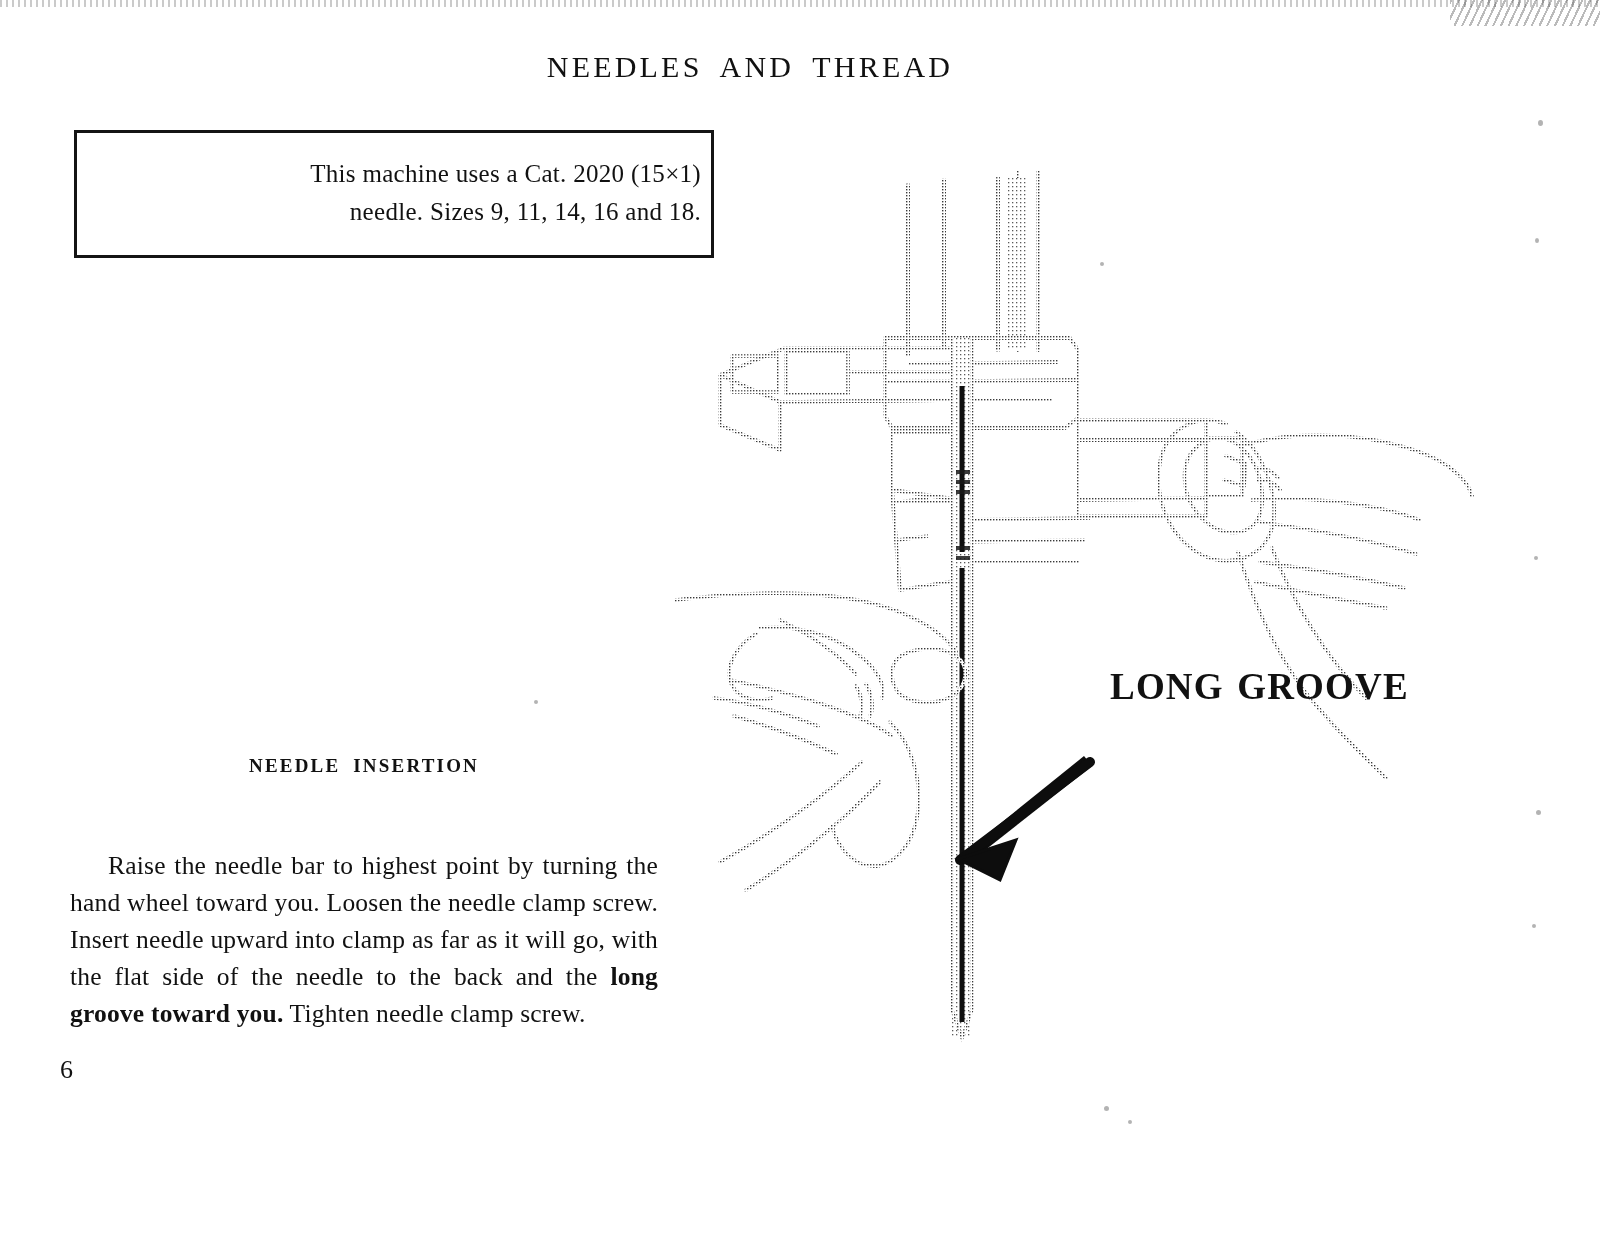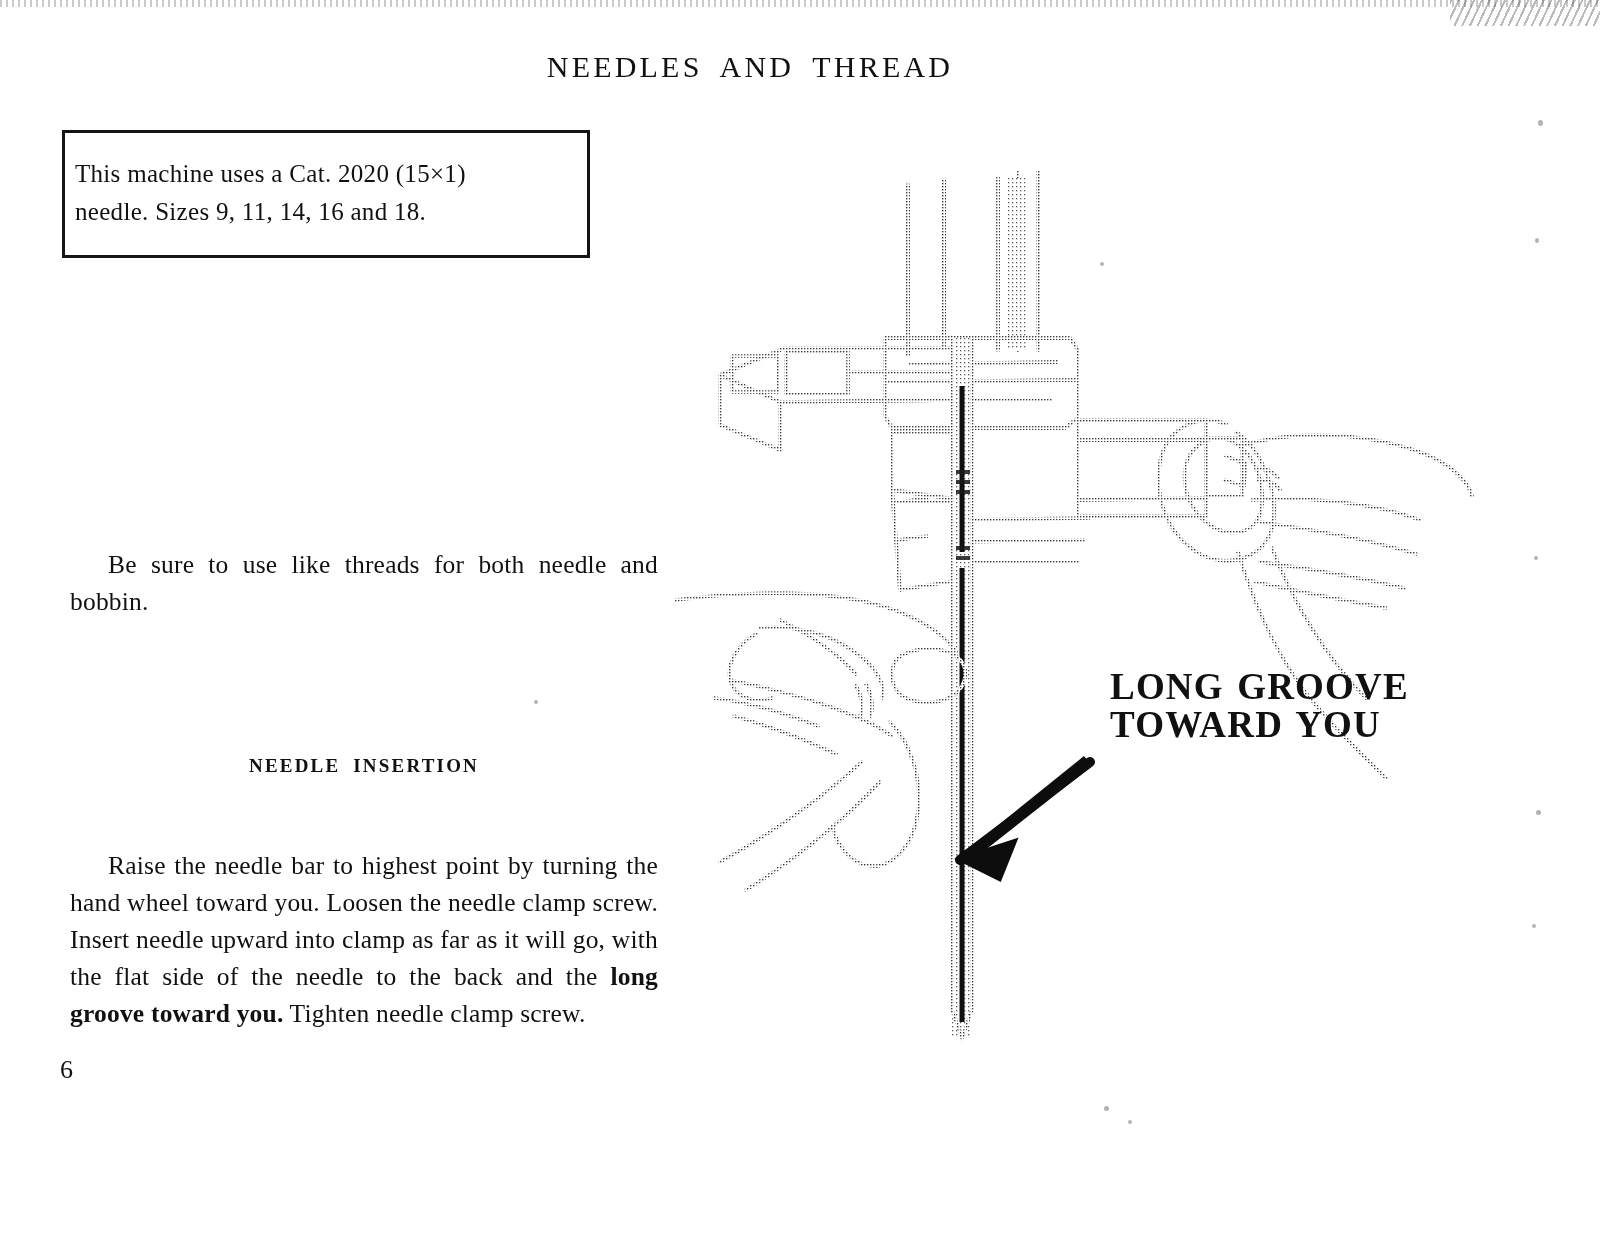--- a/index.html
+++ b/index.html
@@ -63,24 +63,25 @@
   .col-left {
     position: absolute;
     left: 62px;
     top: 130px;
     width: 610px;
   }
 
   .notice-box {
     border: 3px solid #141414;
     padding: 22px 10px 24px 10px;
-    width: 528px;
+    width: 640px;
     box-sizing: border-box;
-    text-align: left;
+    text-align: right;
     margin-bottom: 0;
+    margin-left: 12px;
   }
   .notice-box .line {
     font-size: 25px;
     line-height: 38px;
     letter-spacing: .3px;
   }
 
   .body-par {
     font-size: 25.5px;
     line-height: 37px;
@@ -161,21 +162,20 @@
 <div class="page-title">NEEDLES AND THREAD</div>
 
 <div class="col-left">
 
   <div class="notice-box">
     <div class="line">This machine uses a Cat. 2020 (15×1)</div>
     <div class="line">needle. Sizes 9, 11, 14, 16 and 18.</div>
   </div>
 
 
-  <p class="body-par par-2">Be sure to use like threads for both needle and bobbin.</p>
 
   <div class="section-head">NEEDLE INSERTION</div>
 
   <p class="body-par par-3"><span>Raise the needle bar to highest point by turning the hand wheel toward you. Loosen the needle clamp screw. Insert needle upward into clamp as far as it will go, with the flat side of the needle to the back and the </span><b>long groove toward you.</b><span> Tighten needle clamp screw.</span></p>
 </div>
 
 <div class="folio">6</div>
 
 <div class="figure">
   <svg width="820" height="920" viewBox="0 0 820 920" xmlns="http://www.w3.org/2000/svg">
@@ -310,14 +310,13 @@
       <path d="M432 616 L310 712 L300 706 L424 606 Z" fill="#0d0d0d" stroke="none"></path>
       <path d="M296 706 L352 694 L338 728 L326 706 Z" fill="#0d0d0d" stroke="none"></path>
       <path d="M430 612 L300 710" stroke="#0d0d0d" stroke-width="10" stroke-linecap="round" fill="none"></path>
       <path d="M298 709 L356 690 L340 730 Z" fill="#0d0d0d" stroke="#0d0d0d" stroke-width="3"></path>
     </g>
   </svg>
 </div>
 
 <div class="fig-caption">
   <div>LONG GROOVE</div>
-  <div>TOWARD YOU</div>
 </div>
 
 </body></html>

